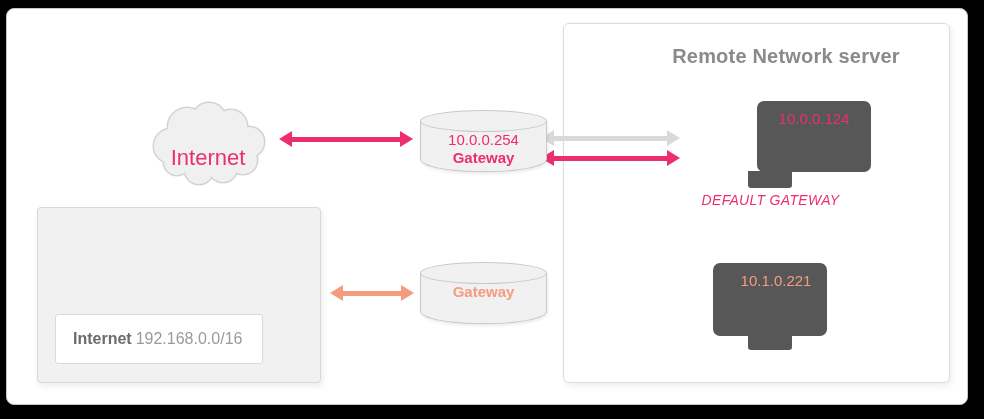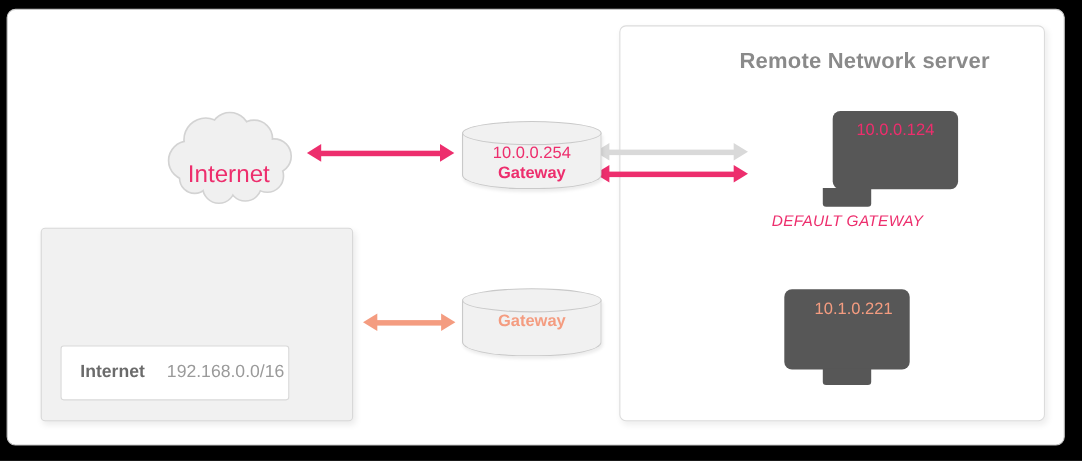--- a/index.html
+++ b/index.html
@@ -42,21 +42,21 @@
     position:absolute;left:120px;top:231px;width:170px;
     text-align:right;font-size:22px;font-weight:bold;color:var(--heading);
   }
   .network-box{
     position:absolute;left:55px;top:314px;width:208px;height:50px;
     background:#fff;border:1px solid #d9d9d9;border-radius:3px;
     display:flex;align-items:center;padding-left:17px;
     font-size:16px;white-space:nowrap;
   }
   .network-box .nlabel{font-weight:bold;color:#6b6b6b;}
-  .network-box .nvalue{color:#9a9a9a;margin-left:20px;}
+  .network-box .nvalue{color:#9a9a9a;margin-left:4px;}
   
   .cloud-wrap{position:absolute;left:145px;top:94px;width:126px;height:94px;}
   .cloud-label{
     position:absolute;left:148px;top:129px;width:120px;text-align:center;
     font-size:22px;color:var(--pink);margin-top:16px;
   }
   
   .cylinder{position:absolute;width:127px;height:62px;}
   .cyl-body{
     position:absolute;left:0;right:0;top:11px;bottom:0;

